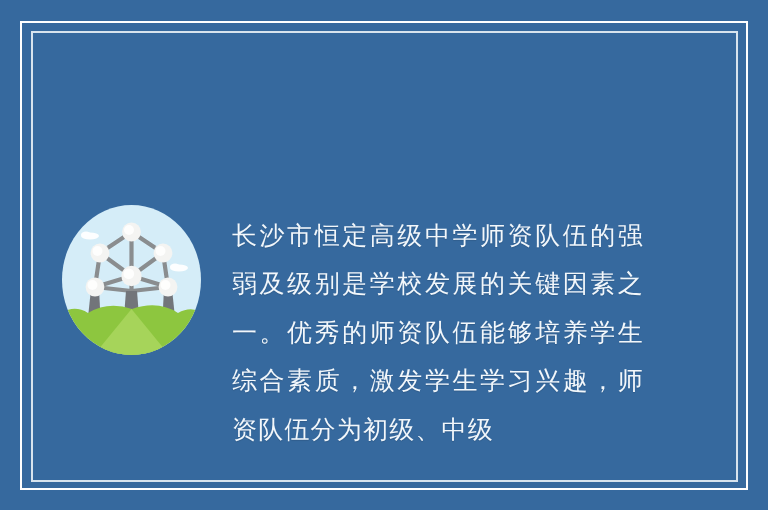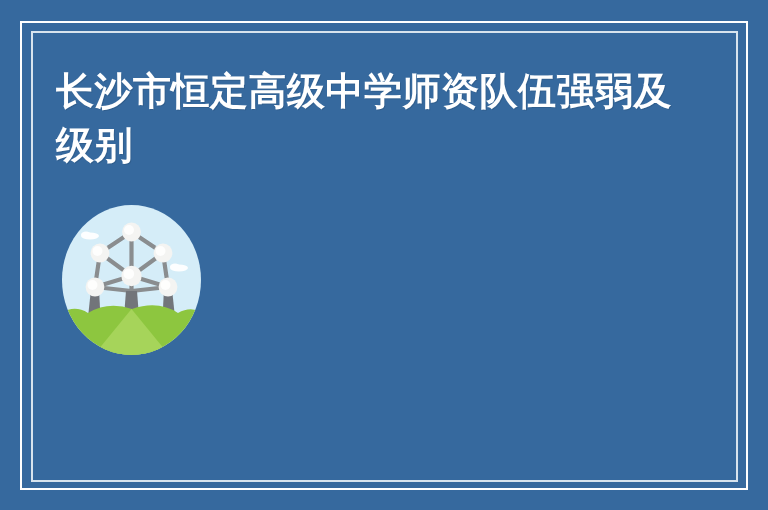--- a/index.html
+++ b/index.html
@@ -86,21 +86,20 @@
   }
 </style>
 </head>
 <body>
 
 <div id="canvas">
 
   <div class="frame-outer"></div>
   <div class="frame-inner"></div>
 
-  <div class="title">长沙市恒定高级中学师资队伍强弱及级别</div>
 
   <div class="illo">
     <svg viewBox="0 0 139 150" xmlns="http://www.w3.org/2000/svg" aria-hidden="true">
       <defs>
         <clipPath id="circClip">
           <ellipse cx="69.5" cy="75" rx="69.5" ry="75"></ellipse>
         </clipPath>
       </defs>
       <g clip-path="url(#circClip)">
 
@@ -154,14 +153,15 @@
           <circle cx="66.8" cy="68.8" r="5.4" fill="#FFFFFF" opacity="0.85"></circle>
           <circle cx="33" cy="82" r="9.4" fill="#F4F4F2"></circle>
           <circle cx="30.5" cy="80" r="5" fill="#FFFFFF" opacity="0.85"></circle>
           <circle cx="106" cy="82" r="9.4" fill="#F4F4F2"></circle>
           <circle cx="103.5" cy="80" r="5" fill="#FFFFFF" opacity="0.85"></circle>
         </g>
       </g>
     </svg>
   </div>
 
+  <div class="body-copy">长沙市恒定高级中学师资队伍的强弱及级别是学校发展的关键因素之一。优秀的师资队伍能够培养学生综合素质，激发学生学习兴趣，师资队伍分为初级、中级</div>
 
 </div>
 
 </body></html>

